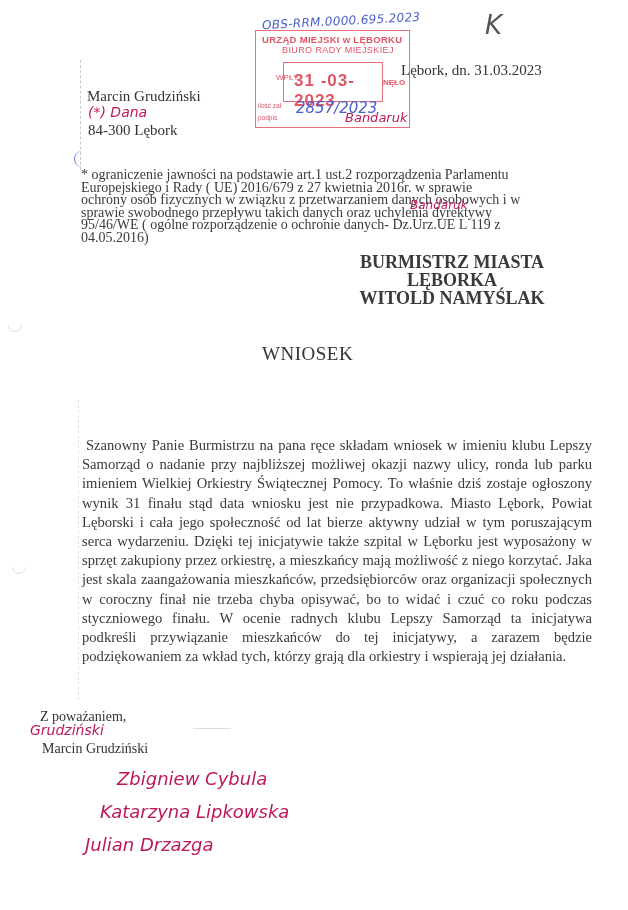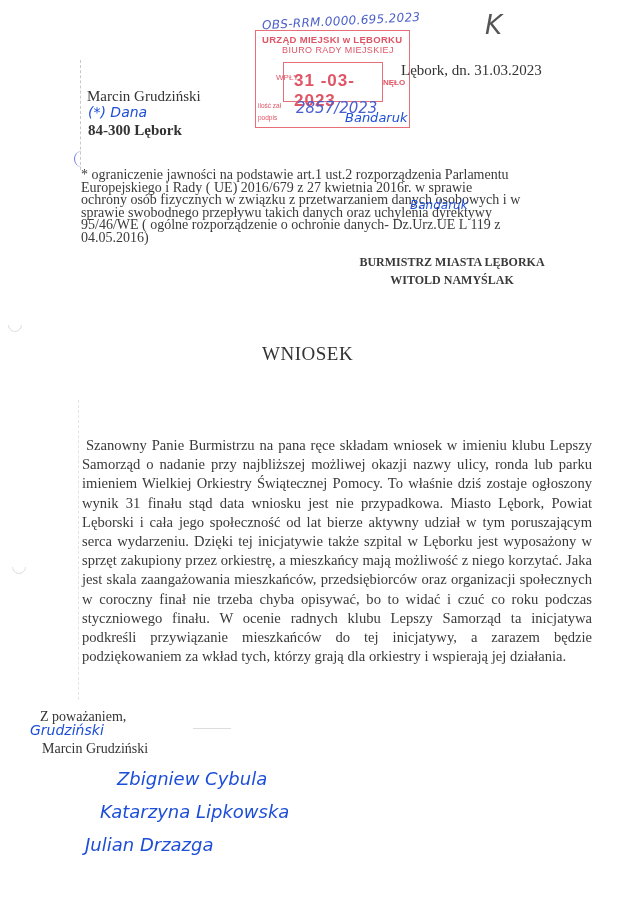--- a/index.html
+++ b/index.html
@@ -2,46 +2,46 @@
 <html><head>
   <meta charset="utf-8">
   <style>
     html, body { margin: 0; padding: 0; }
     body {
       width: 628px; height: 910px; background: #ffffff; position: relative; overflow: hidden;
       font-family: "Liberation Serif", serif; color: #333333;
     }
     .abs { position: absolute; }
     .scanline { position: absolute; border-left: 1px dashed #c8c8c8; }
-    .hand { font-family: "DejaVu Sans", sans-serif; font-style: italic; color: #1d4ed8; }
+    .hand { font-family: "DejaVu Sans", sans-serif; font-style: italic; color: #be185d; }
     .stamp-top-ref { left: 262px; top: 14px; font-size: 12px; color: #4b5fc9; transform: rotate(-3deg); letter-spacing: 0.3px; }
     .stamp {
       left: 248px; top: 30px; width: 153px; height: 96px; border: 1.5px solid #e66e78; color: #e05565;
       font-family: "Liberation Sans", sans-serif;
       margin-left: 7px;
     }
     .stamp .l1 { position: absolute; left: 6px; top: 3px; font-size: 9.5px; font-weight: bold; letter-spacing: 0.3px; }
     .stamp .l2 { position: absolute; left: 26px; top: 14px; font-size: 9px; letter-spacing: 0.4px; text-align: right; }
     .stamp .date-box { position: absolute; left: 27px; top: 31px; width: 98px; height: 38px; border: 1.5px solid #e66e78; }
     .stamp .date { position: absolute; left: 10px; top: 8px; font-size: 17px; font-weight: bold; letter-spacing: 1px; }
     .stamp .wply { position: absolute; left: 20px; top: 42px; font-size: 8px; }
     .stamp .nelo { position: absolute; left: 127px; top: 47px; font-size: 8px; font-weight: bold; }
     .stamp .ilosc { position: absolute; left: 2px; top: 71px; font-size: 6.5px; }
     .stamp .podpis { position: absolute; left: 2px; top: 83px; font-size: 6.5px; }
     .stamp .ilosc-val { position: absolute; left: 40px; top: 68px; font-size: 15px; color: #4a5fd0; font-family: "DejaVu Sans", sans-serif; font-style: italic; }
     .sig-stamp { left: 345px; top: 110px; font-size: 13px; }
     .city-date { left: 401px; top: 62px; font-size: 15px; color: #333; }
     .k-mark { left: 485px; top: 10px; font-size: 26px; color: #555; font-family: "DejaVu Sans", sans-serif; font-style: italic; }
     .sender-name { left: 87px; top: 88px; font-size: 15px; }
     .sender-id { left: 88px; top: 104px; font-size: 14px; }
-    .sender-city { left: 88px; top: 122px; font-size: 15px; font-weight: bold; }
+    .sender-city { left: 88px; top: 122px; font-size: 15px; }
     .footnote { left: 81px; top: 169px; width: 440px; font-size: 14px; line-height: 12.5px; color: #3a3a3a; font-family: Liberation Serif, serif; }
     .fn-bracket { left: 74px; top: 151px; width: 8px; height: 16px; border-left: 1.5px solid #6a7ce0; border-radius: 8px 0 0 8px; }
     .fn-sig { left: 410px; top: 198px; font-size: 12px; }
-    .recipient { left: 318px; top: 253px; font-size: 12px; font-weight: bold; text-align: center; width: 268px; line-height: 18px; color: #3a3a3a; }
+    .recipient { left: 318px; top: 253px; font-size: 18px; font-weight: bold; text-align: center; width: 268px; line-height: 18px; color: #3a3a3a; }
     .title { left: 262px; top: 343px; font-size: 19px; font-weight: normal; letter-spacing: 0.5px; color: #333; }
     .body-text {
       left: 82px; top: 436px; width: 510px; font-size: 14.6px; line-height: 19.2px; text-align: justify; color: #3a3a3a;
     }
     .body-text .indent { display: inline-block; width: 4px; }
     .closing { left: 40px; top: 709px; font-size: 14px; }
     .closing-sig { left: 30px; top: 722px; font-size: 14px; }
     .closing-name { left: 42px; top: 741px; font-size: 14px; }
     .sig1 { left: 117px; top: 768px; font-size: 18px; }
     .sig2 { left: 100px; top: 801px; font-size: 18px; }

